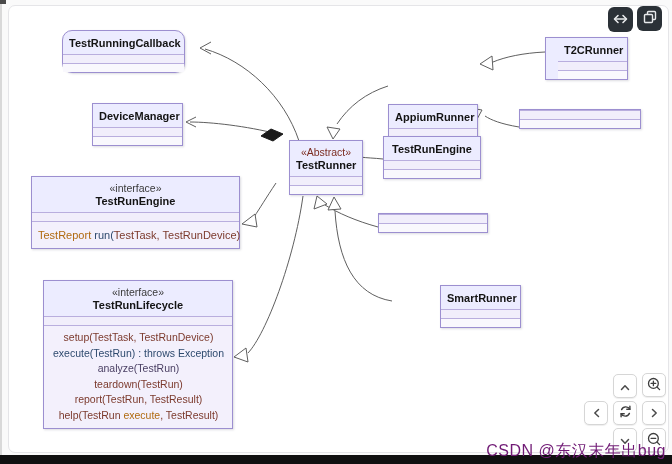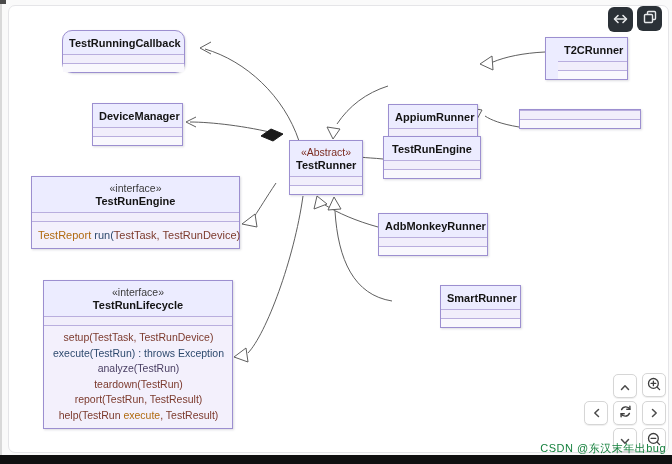--- a/index.html
+++ b/index.html
@@ -47,21 +47,21 @@
     padding:0;cursor:pointer;
   }
   
   .pan-btn{
     position:absolute;z-index:3;width:24px;height:24px;border:1px solid #d6d6d6;border-radius:5px;
     background:#ffffff;box-shadow:0 1px 1px rgba(0,0,0,.07);
     display:flex;align-items:center;justify-content:center;padding:0;cursor:pointer;
   }
   .watermark{
     position:absolute;z-index:3;right:6px;top:441px;
-    font-size:11px;color:#15803d;letter-spacing:.5px;white-space:nowrap;
+    font-size:16px;color:#701a75;letter-spacing:.5px;white-space:nowrap;
   }
 </style>
 </head>
 <body>
 
 <div class="left-strip"></div>
 <div class="frame"></div>
 <div class="corner-artifact"></div>
 
 <svg class="connectors" width="672" height="464" viewBox="0 0 672 464">
@@ -195,23 +195,20 @@
 
 <div class="class-box" style="left:383px;top:136px;width:96px;">
   <div class="class-title">
       <div class="class-name">TestRunEngine</div>
     </div>
   <div class="sec"></div>
   <div class="sec last"></div>
 </div>
 
 <div class="class-box" style="left:378px;top:213px;width:108px;">
-  <div class="class-title">
-      <div class="class-name">AdbMonkeyRunner</div>
-    </div>
   <div class="sec"></div>
   <div class="sec last"></div>
 </div>
 
 <div class="class-box" style="left:392px;top:285px;width:79px;margin-left:48px;">
   <div class="class-title">
       <div class="class-name">SmartRunner</div>
     </div>
   <div class="sec"></div>
   <div class="sec last"></div>

